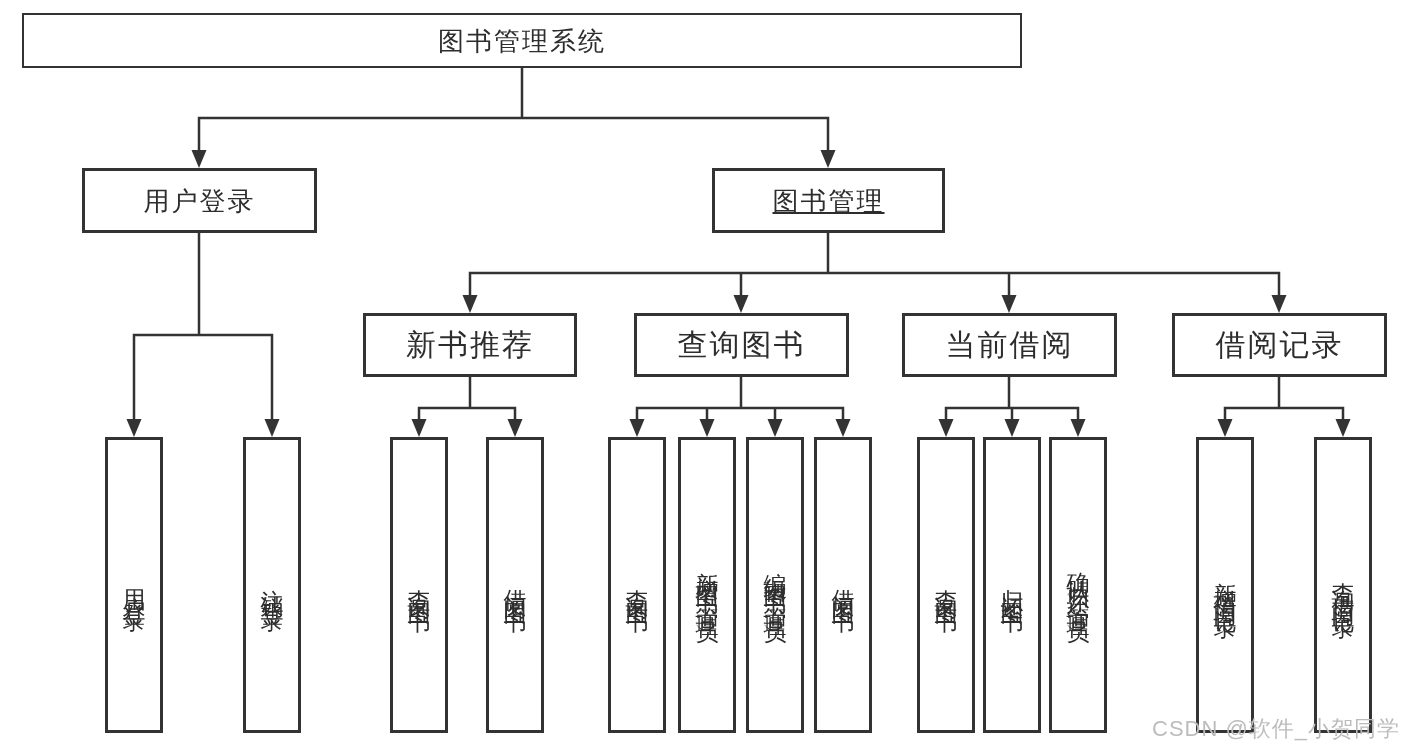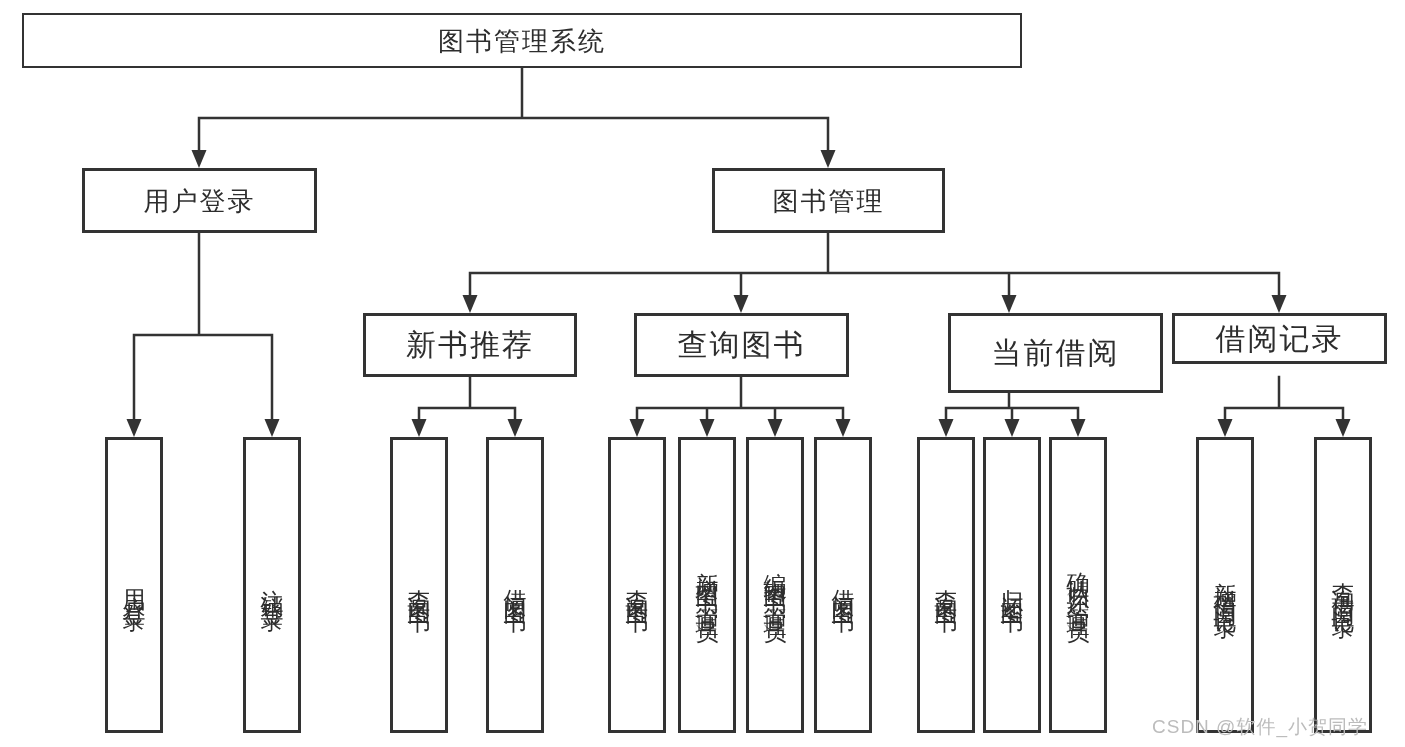--- a/index.html
+++ b/index.html
@@ -53,21 +53,21 @@
     font-size: 23px;
     letter-spacing: 7px;
     line-height: 1;
     color: #2d2d2d;
     white-space: nowrap;
   }
   .watermark {
     position: absolute;
     left: 1152px;
     top: 714px;
-    font-size: 19px;
+    font-size: 22px;
     color: #bcbcbc;
     letter-spacing: 1px;
     white-space: nowrap;
     z-index: 5;
   }
 </style>
 </head>
 <body>
 
 <div class="stage">
@@ -119,34 +119,34 @@
     </g>
   </svg>
 
   <div class="box root-box" style="left:22px; top:13px; width:1000px; height:55px; border-width:2px;">
     <span class="hlabel">图书管理系统</span>
   </div>
 
   <div class="box lvl2-box" style="left:82px; top:168px; width:235px; height:65px;">
     <span class="hlabel">用户登录</span>
   </div>
-  <div class="box lvl2-box" style="left:712px; top:168px; width:233px; height:65px;">
+  <div class="box lvl2-box" style="left:712px; top:168px; width:233px; height:65px;text-decoration:underline;">
     <span class="hlabel">图书管理</span>
   </div>
 
   <div class="box lvl3-box" style="left:363px; top:313px; width:214px; height:64px;">
     <span class="hlabel">新书推荐</span>
   </div>
   <div class="box lvl3-box" style="left:634px; top:313px; width:215px; height:64px;">
     <span class="hlabel">查询图书</span>
   </div>
-  <div class="box lvl3-box" style="left:948px; top:313px; width:215px; height:80px;">
+  <div class="box lvl3-box" style="left:902px; top:313px; width:215px; height:64px;">
     <span class="hlabel">当前借阅</span>
   </div>
-  <div class="box lvl3-box" style="left:1172px; top:313px; width:215px; height:51px;">
+  <div class="box lvl3-box" style="left:1172px; top:313px; width:215px; height:64px;">
     <span class="hlabel">借阅记录</span>
   </div>
 
   <div class="vbox" style="left:105px; top:437px;">
     <span class="vtext">用户登录</span>
   </div>
   <div class="vbox" style="left:243px; top:437px;">
     <span class="vtext">注销登录</span>
   </div>
 

